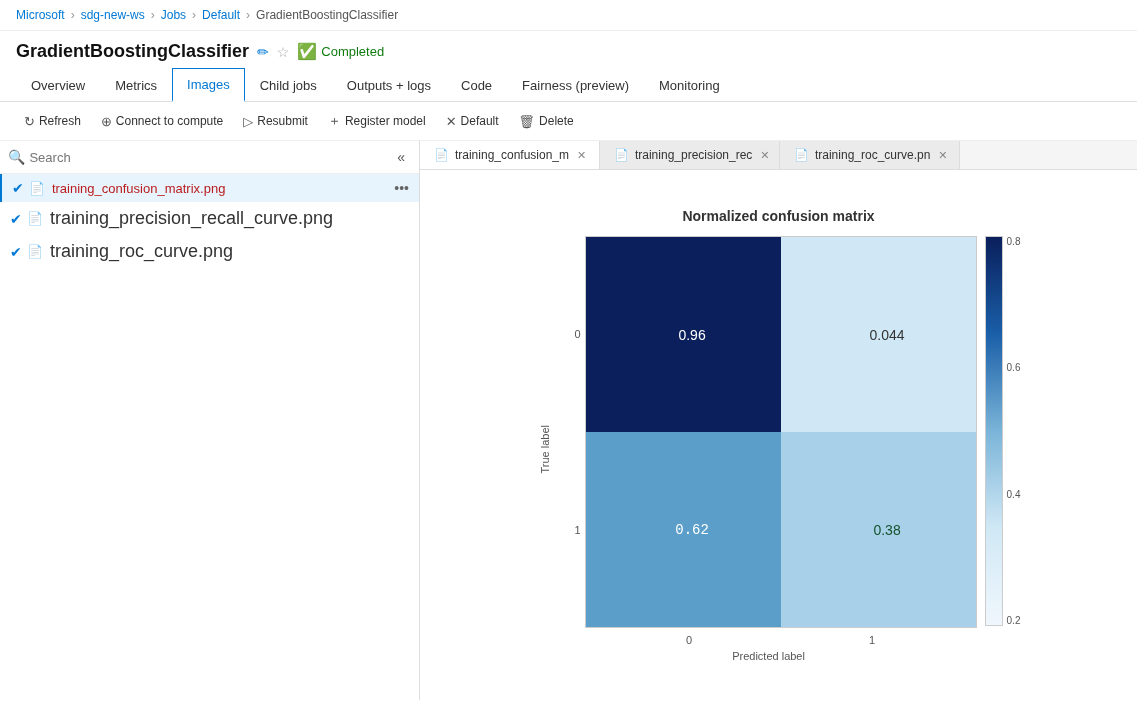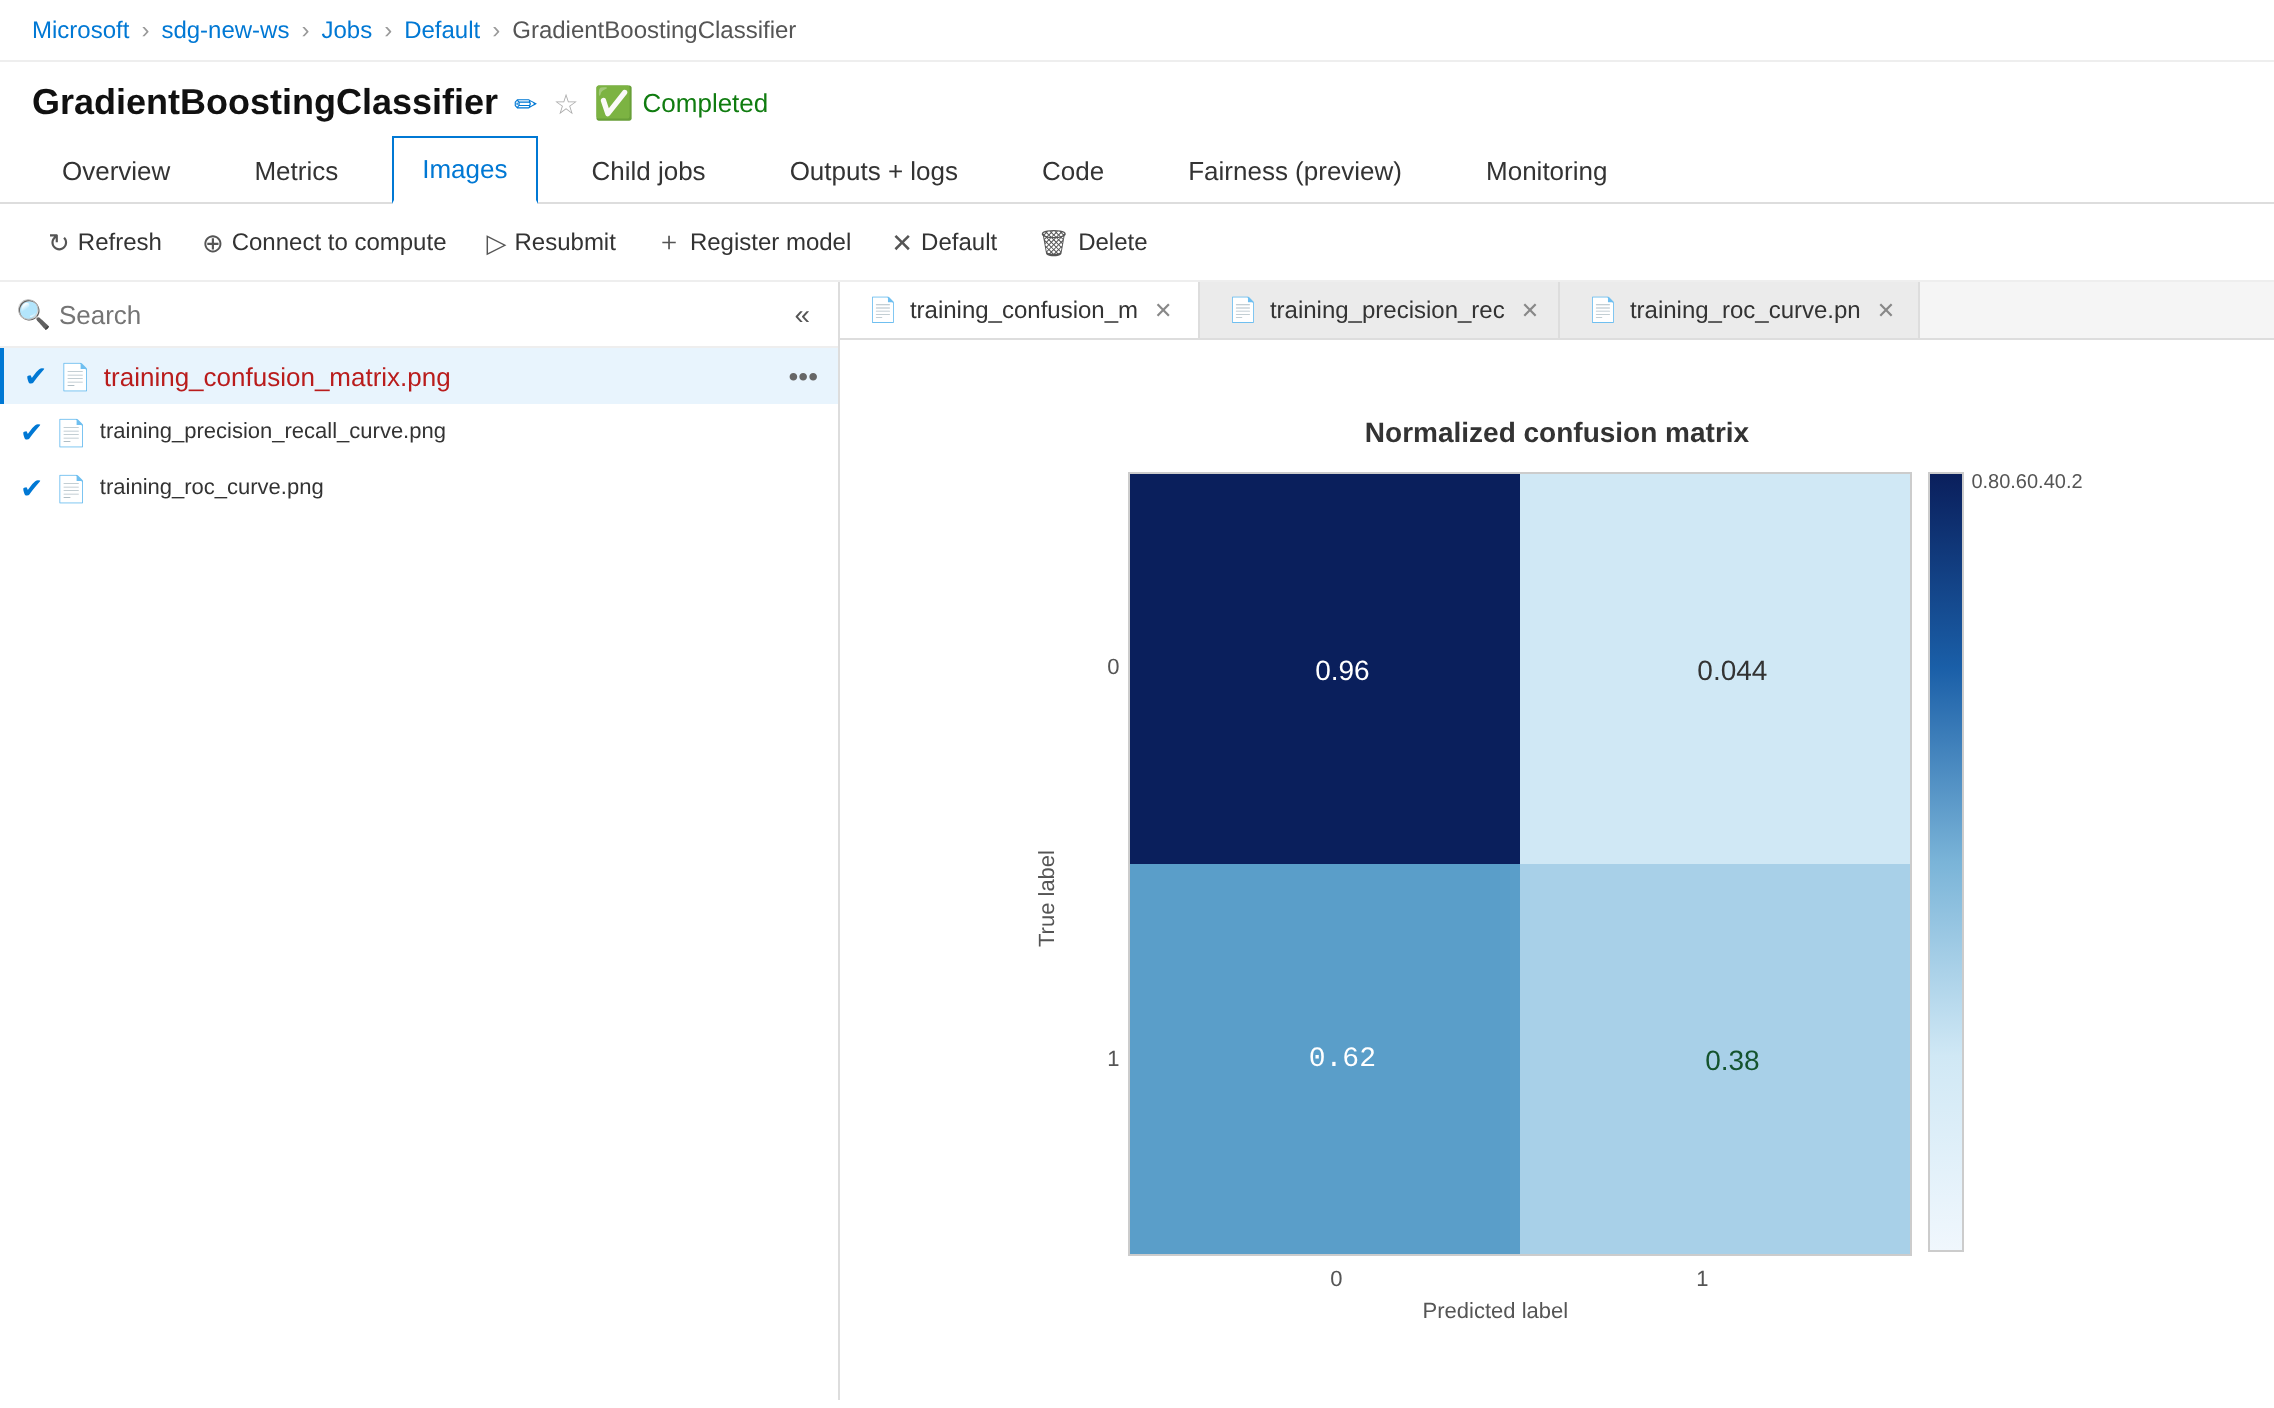--- a/index.html
+++ b/index.html
@@ -12,21 +12,21 @@
 
     
     .page-title-row { display: flex; align-items: center; padding: 10px 16px 6px; gap: 8px; }
     .page-title { font-size: 18px; font-weight: 600; color: #111; }
     .edit-icon { color: #0078d4; cursor: pointer; font-size: 14px; }
     .star-icon { color: #aaa; cursor: pointer; font-size: 14px; }
     .status-badge { display: flex; align-items: center; gap: 4px; font-size: 13px; color: #107c10; font-weight: 500; }
     .status-icon { color: #107c10; font-size: 16px; }
 
     
-    .tabs-row { display: flex; align-items: center; padding: 0 16px; border-bottom: 1px solid #ddd; gap: 12px; }
+    .tabs-row { display: flex; align-items: center; padding: 0 16px; border-bottom: 1px solid #ddd; gap: 0; }
     .tab { padding: 8px 14px; font-size: 13px; cursor: pointer; color: #333; border: 1px solid transparent; border-bottom: none; position: relative; white-space: nowrap; }
     .tab.active { color: #0078d4; border: 1.5px solid #0078d4; border-bottom: 2px solid #fff; margin-bottom: -1px; background: #fff; font-weight: 500; }
 
     
     .toolbar { display: flex; align-items: center; padding: 6px 16px; gap: 4px; border-bottom: 1px solid #eee; }
     .toolbar-btn { display: flex; align-items: center; gap: 4px; padding: 4px 8px; font-size: 12px; cursor: pointer; color: #333; background: none; border: none; border-radius: 2px; }
     .toolbar-btn .btn-icon { font-size: 13px; color: #555; }
 
     
     .content-area { display: flex; height: calc(704px - 145px); }
@@ -36,21 +36,21 @@
     .sidebar-search-row { display: flex; align-items: center; padding: 6px 8px; border-bottom: 1px solid #eee; gap: 4px; }
     .sidebar-search { flex: 1; border: none; outline: none; font-size: 13px; color: #0f766e; background: transparent; }
     .collapse-btn { color: #555; cursor: pointer; font-size: 14px; padding: 2px 6px; }
 
     .file-list { flex: 1; overflow-y: auto; }
     .file-item { display: flex; align-items: center; padding: 6px 10px; gap: 6px; cursor: pointer; position: relative; }
     .file-item.active { background: #e8f4fd; border-left: 2px solid #0078d4; }
     .file-item .check-icon { color: #0078d4; font-size: 14px; flex-shrink: 0; }
     .file-item .file-icon { color: #666; font-size: 13px; flex-shrink: 0; }
     .file-item .file-name { color: #b91c1c; font-size: 13px; text-decoration: none; flex: 1; }
-    .file-item .file-name-plain { font-size: 11px; flex: 1; }
+    .file-item .file-name-plain { font-size: 18px; flex: 1; }
     .file-item .more-btn { color: #666; font-size: 14px; margin-left: auto; }
 
     
     .main-area { flex: 1; display: flex; flex-direction: column; overflow: hidden; }
 
     
     .image-tabs { display: flex; align-items: center; border-bottom: 1px solid #ddd; background: #f5f5f5; }
     .image-tab { display: flex; align-items: center; gap: 6px; padding: 7px 14px; font-size: 12px; cursor: pointer; color: #333; border-right: 1px solid #ddd; background: #ebebeb; white-space: nowrap; max-width: 180px; }
     .image-tab.active { background: #fff; }
     .image-tab .tab-file-icon { font-size: 12px; color: #666; }
@@ -72,21 +72,21 @@
 
     .matrix-grid { display: grid; grid-template-columns: 195px 195px; grid-template-rows: 195px 195px; border: 1px solid #ccc; }
     .cell { display: flex; align-items: center; justify-content: center; font-size: 14px; font-weight: 500; color: #fff; padding-left: 18px; }
     .cell.light-text { color: #333; }
 
     .x-axis-area { display: flex; flex-direction: column; align-items: center; margin-top: 6px; }
     .x-ticks { display: flex; width: 390px; padding-left: 24px; }
     .x-tick { flex: 1; text-align: center; font-size: 11px; color: #555; }
     .x-label { font-size: 11px; color: #555; margin-top: 4px; }
     .colorbar { width: 18px; height: 390px; background: linear-gradient(to bottom, #0a1f5c, #1a5fa8, #7ab4d8, #d0e8f5, #f0f7fd); border: 1px solid #ccc; }
-    .colorbar-ticks { display: flex; justify-content: space-between; height: 390px; margin-left: 4px; }
+    .colorbar-ticks { display: flex; flex-direction: column; justify-content: space-between; height: 390px; margin-left: 4px; }
     .colorbar-tick { font-size: 10px; color: #555; }
     .colorbar-row { display: flex; }
   </style>
 </head>
 <body>
 
 <div class="breadcrumb">
   <a>Microsoft</a>
   <span class="breadcrumb-sep">›</span>
   <a>sdg-new-ws</a>

